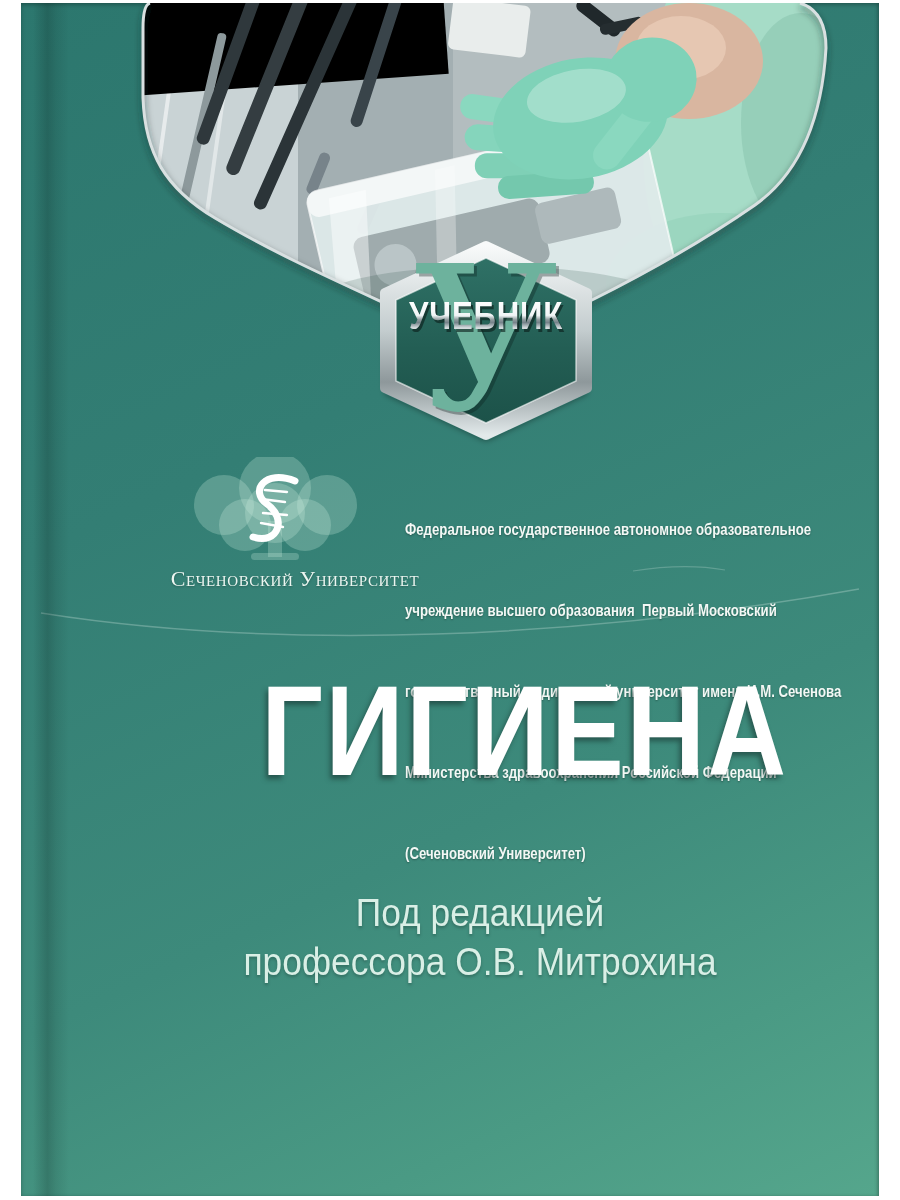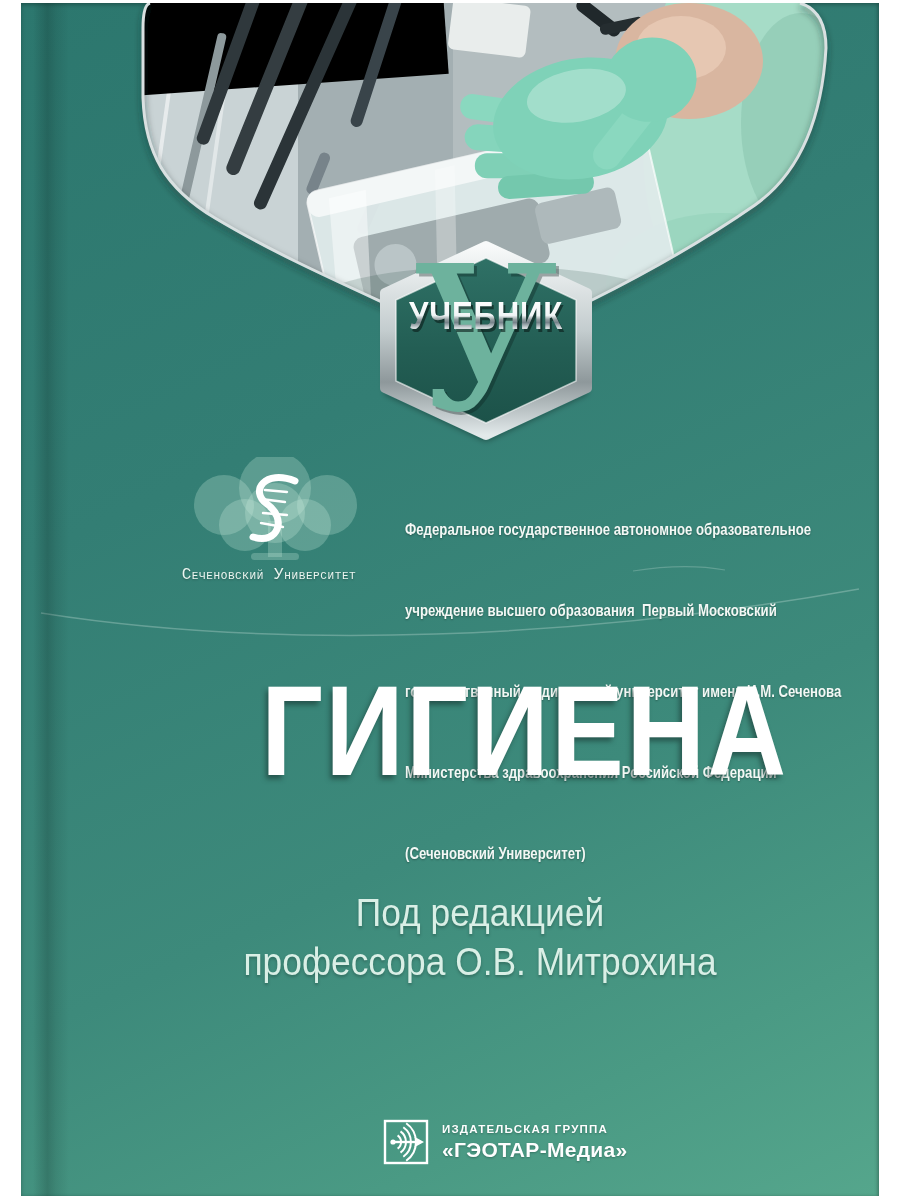--- a/index.html
+++ b/index.html
@@ -15,23 +15,23 @@
   }
   .spine-crease{
     position:absolute;left:12px;top:0;width:36px;height:100%;
     background:linear-gradient(90deg,rgba(8,30,27,0) 0%,rgba(8,30,27,0.22) 40%,rgba(8,30,27,0.10) 65%,rgba(8,30,27,0) 100%);
     pointer-events:none;
   }
   .photo-svg{position:absolute;left:0;top:0;}
   
   .logo-svg{position:absolute;left:128px;top:454px;}
   .logo-caption{
-    position:absolute;left:88px;top:563px;width:320px;text-align:center;
-    font-family:Liberation Mono, monospace;font-variant:small-caps;
-    font-size:16px;letter-spacing:0.6px;color:#ecf6f1;
+    position:absolute;left:114px;top:563px;width:320px;text-align:center;
+    font-family:Liberation Serif, serif;font-variant:small-caps;
+    font-size:22px;letter-spacing:0.6px;color:#ecf6f1;
     text-shadow:0 1px 2px rgba(20,45,40,0.4);
   }
   .affiliation{
     position:absolute;left:384px;top:459px;width:520px;
     transform:scaleX(0.80);transform-origin:left top;
     font-size:16.5px;font-weight:bold;line-height:27px;color:#f3f8f5;
     text-shadow:0 1px 2px rgba(20,45,40,0.45);
     white-space:pre;
   }
   .book-title{
@@ -212,33 +212,15 @@
     <div>(Сеченовский Университет)</div>
   </div>
 
   <div class="book-title">ГИГИЕНА</div>
 
   <div class="editor">
     <div>Под редакцией</div>
     <div>профессора О.В. Митрохина</div>
   </div>
 
-  <div class="publisher">
-    <svg width="46" height="46" viewBox="0 0 46 46">
-      <rect x="2" y="2" width="42" height="42" fill="none" stroke="#ffffff" stroke-width="2.4"></rect>
-      <circle cx="10" cy="23" r="2.6" fill="#ffffff"></circle>
-      <g stroke="#ffffff" stroke-width="2" fill="none">
-        <path d="M 14.6,16.4 A 8 8 0 0 1 14.6,29.6"></path>
-        <path d="M 17.5,12.4 A 13 13 0 0 1 17.5,33.6"></path>
-        <path d="M 20.3,8.3 A 18 18 0 0 1 20.3,37.7"></path>
-        <path d="M 23.2,4.2 A 23 23 0 0 1 23.2,41.8"></path>
-      </g>
-      <line x1="10" y1="23" x2="38" y2="23" stroke="#ffffff" stroke-width="2.4"></line>
-      <polygon points="41,23 31,17.5 34,23 31,28.5" fill="#ffffff"></polygon>
-    </svg>
-    <div class="text">
-      <div class="group">ИЗДАТЕЛЬСКАЯ ГРУППА</div>
-      <div class="name">«ГЭОТАР-Медиа»</div>
-    </div>
-  </div>
 
   <div class="spine-crease"></div>
 </div>
 
 </body></html>

